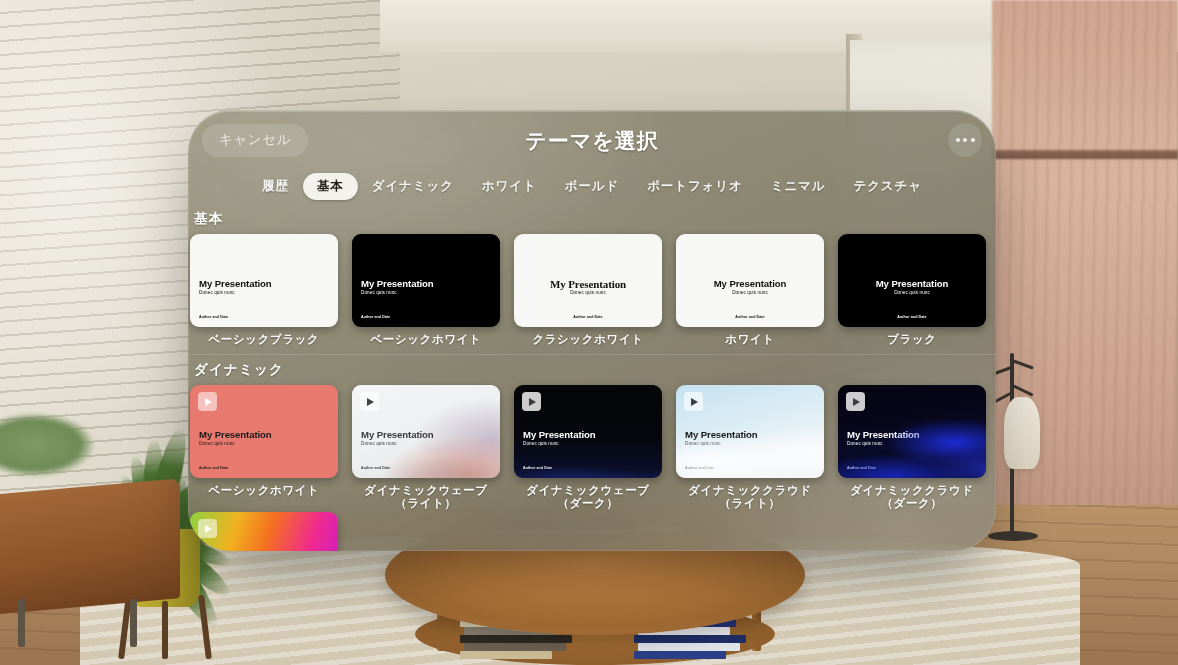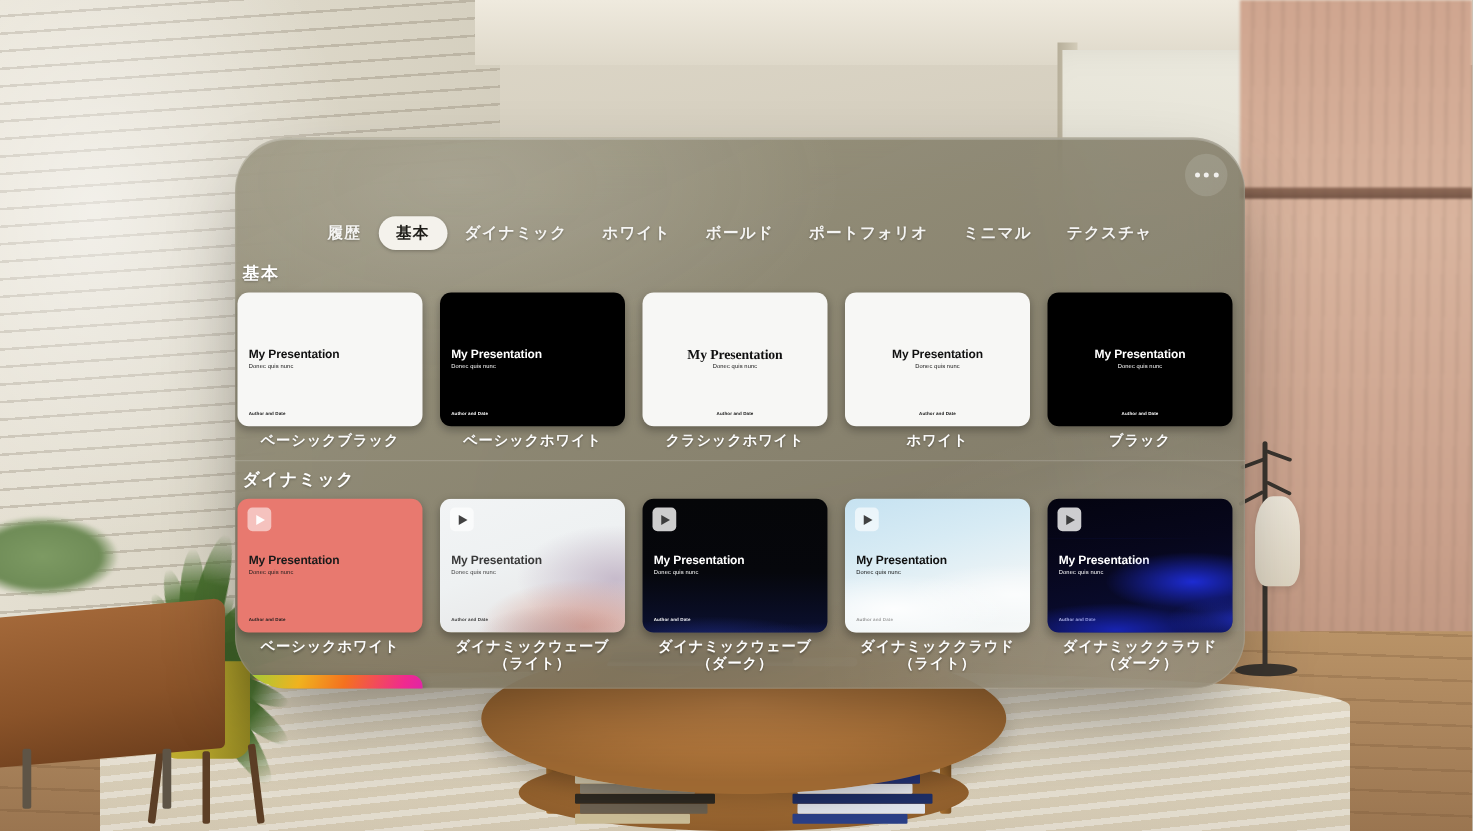--- a/index.html
+++ b/index.html
@@ -286,21 +286,21 @@
   .grid {
     display:grid;
     grid-template-columns: repeat(5, 148px);
     column-gap: 14px;
     row-gap: 2px;
     padding-left: 2px;
   }
   .theme-cell { width:148px; cursor:pointer; }
   .thumb {
     position:relative;
-    width:148px; height:107px;
+    width:148px; height:93px;
     border-radius: 9px;
     overflow:hidden;
     box-shadow: 0 3px 8px rgba(0,0,0,.30);
   }
   .thumb .play {
     position:absolute; left:8px; top:7px;
     width:19px; height:19px; border-radius:4px;
     background: rgba(255,255,255,0.62);
     display:flex; align-items:center; justify-content:center;
   }
@@ -489,21 +489,23 @@
       </div>
     <div class="table-top"></div>
     <div class="laptop"></div>
     <div class="remote"></div>
   </div>
 
   <div class="panel">
     <div class="panel-sheen"></div>
 
     <div class="panel-header">
-
+      <button class="btn-cancel">キャンセル</button>
+
+      <div class="panel-title">テーマを選択</div>
 
       <button class="btn-more">
         <span></span>
         <span></span>
         <span></span>
       </button>
     </div>
 
     <div class="tabs" id="tabs">
         <div class="tab">履歴</div>

